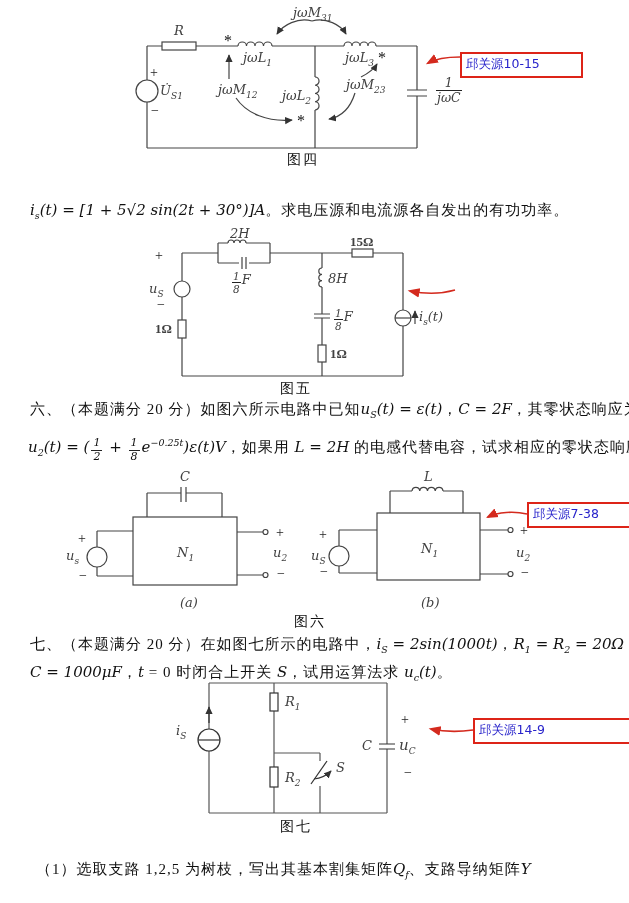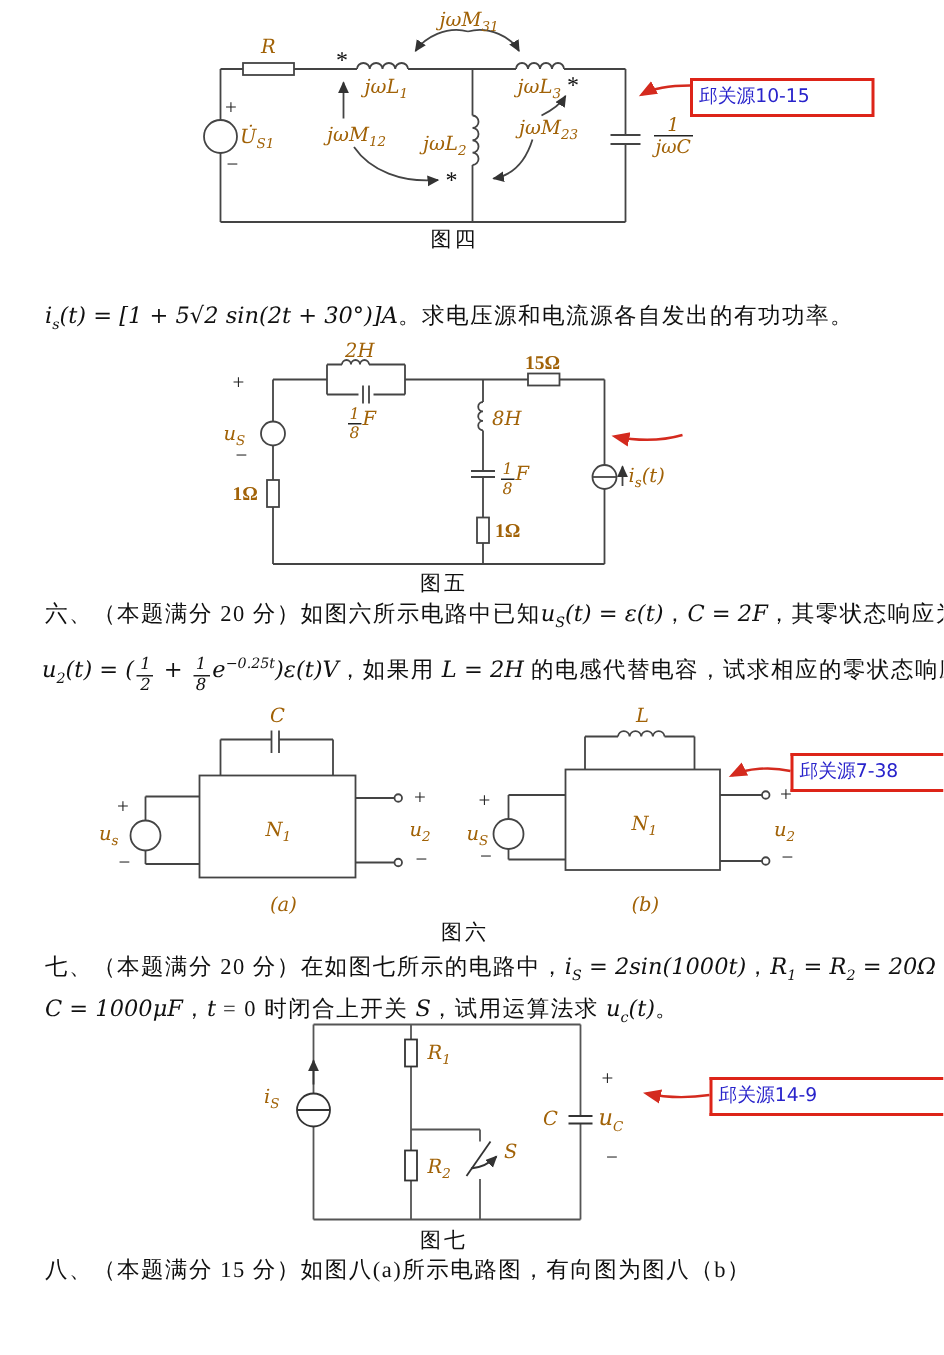--- a/index.html
+++ b/index.html
@@ -9,21 +9,21 @@
   .line{position:absolute;white-space:nowrap;font-size:15px;color:#101010;}
   .cn{letter-spacing:1px;}
   .it{font-family:"DejaVu Serif","Liberation Serif",serif;font-style:italic;}
   sub.it,sup.it{font-family:"DejaVu Serif",serif;font-style:italic;}
   .rm{font-style:normal;font-weight:bold;}
   .line sub,.line sup{font-size:9.5px;}
   .frac{display:inline-block;text-align:center;vertical-align:-8px;line-height:1;margin:0 2px;}
   .fn{display:block;font-size:11px;line-height:1.15;border-bottom:1px solid #222;padding:0 2px;
       font-family:"DejaVu Serif",serif;font-style:italic;}
   .fd{display:block;font-size:11px;line-height:1.15;font-family:"DejaVu Serif",serif;font-style:italic;}
-  .lbl{position:absolute;white-space:nowrap;font-size:13px;color:#a16207;line-height:1;}
+  .lbl{position:absolute;white-space:nowrap;font-size:13px;color:#404040;line-height:1;}
   .lbl sub{font-size:9px;}
   .lbl .frac{vertical-align:-9px;margin:0 1px;}
   .lbl .fn,.lbl .fd{font-size:10.5px;padding:0 1px;}
   .lbl.big .fn,.lbl.big .fd{font-size:12.5px;}
   .sym{font-size:14px;color:#222;}
   .star{font-size:16px;color:#111;}
   .cap{position:absolute;font-size:14px;color:#101010;transform:translateX(-50%);letter-spacing:2px;}
   .ann{position:absolute;border:2px solid #dd2418;box-sizing:border-box;height:26px;}
   .ann.cut{border-right:none;}
   .atxt{color:#2823cb;font-size:12.5px;line-height:1.2;padding:2px 0 0 4px;white-space:nowrap;
@@ -185,15 +185,15 @@
   </div>
 
   <div class="line" style="left:30px;top:201px"><span class="it">i</span><sub class="it">s</sub><span class="it">(t) = [1 + 5√2 sin(2t + 30°)]A</span><span class="cn">。求电压源和电流源各自发出的有功功率。</span></div>
 
   <div class="line" style="left:30px;top:400px"><span class="cn">六、（本题满分 20 分）如图六所示电路中已知</span><span class="it">u</span><sub class="it">S</sub><span class="it">(t) = ε(t)</span><span class="cn">，</span><span class="it">C = 2F</span><span class="cn">，其零状态响应为</span></div>
   <div class="line" style="left:28px;top:437px"><span class="it">u</span><sub class="it">2</sub><span class="it">(t) = (</span><span class="frac"><span class="fn">1</span><span class="fd">2</span></span><span class="it"> + </span><span class="frac"><span class="fn">1</span><span class="fd">8</span></span><span class="it">e</span><sup class="it">−0.25t</sup><span class="it">)ε(t)V</span><span class="cn">，如果用 </span><span class="it">L = 2H</span><span class="cn"> 的电感代替电容，试求相应的零状态响应。</span></div>
 
   <div class="line" style="left:30px;top:635px"><span class="cn">七、（本题满分 20 分）在如图七所示的电路中，</span><span class="it">i</span><sub class="it">S</sub><span class="it"> = 2sin(1000t)</span><span class="cn">，</span><span class="it">R</span><sub class="it">1</sub><span class="it"> = R</span><sub class="it">2</sub><span class="it"> = 20Ω</span><span class="cn">，</span></div>
   <div class="line" style="left:30px;top:663px"><span class="it">C = 1000μF</span><span class="cn">，</span><span class="it">t</span><span class="cn"> = 0 时闭合上开关 </span><span class="it">S</span><span class="cn">，试用运算法求 </span><span class="it">u</span><sub class="it">c</sub><span class="it">(t)</span><span class="cn">。</span></div>
 
-  <div class="line" style="left:30px;top:837px"><span class="cn">八、（本题满分 15 分）如图八(a)所示电路图，有向图为图八（b）</span></div>
+  <div class="line" style="left:36px;top:860px"><span class="cn">（1）选取支路 1,2,5 为树枝，写出其基本割集矩阵</span><span class="it">Q</span><sub class="it">f</sub><span class="cn">、支路导纳矩阵</span><span class="it">Y</span></div>
 
 </div>
 
 </body></html>

